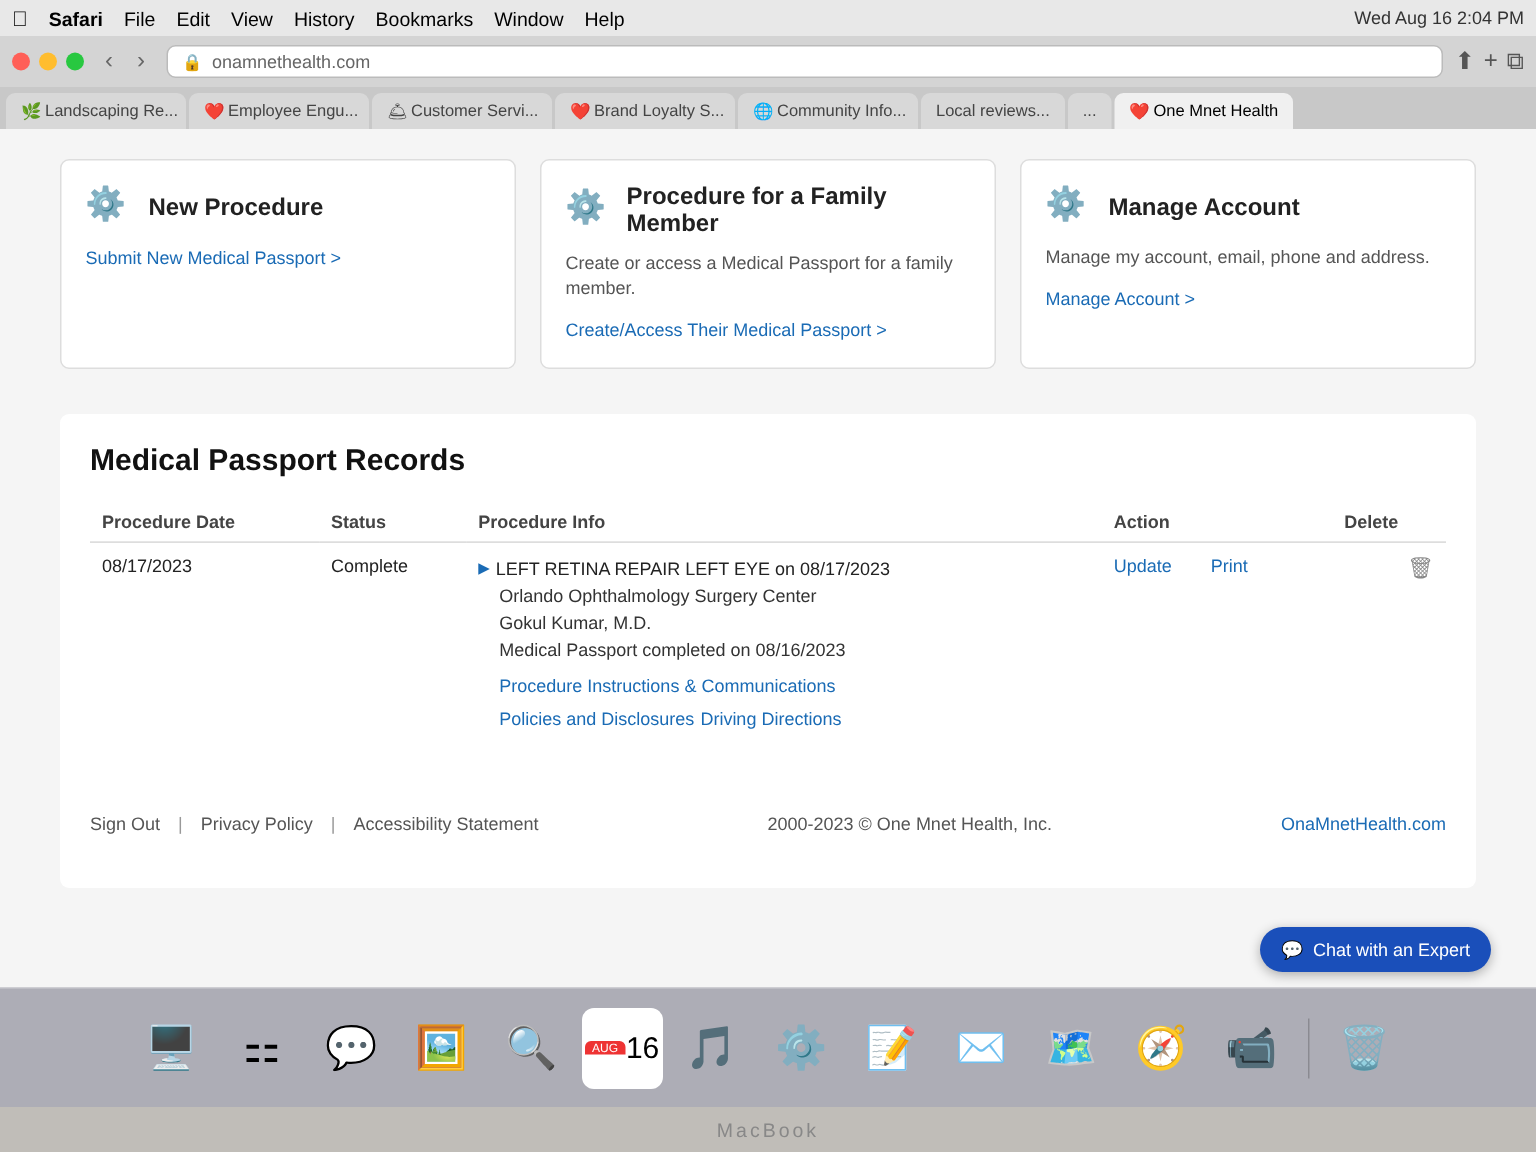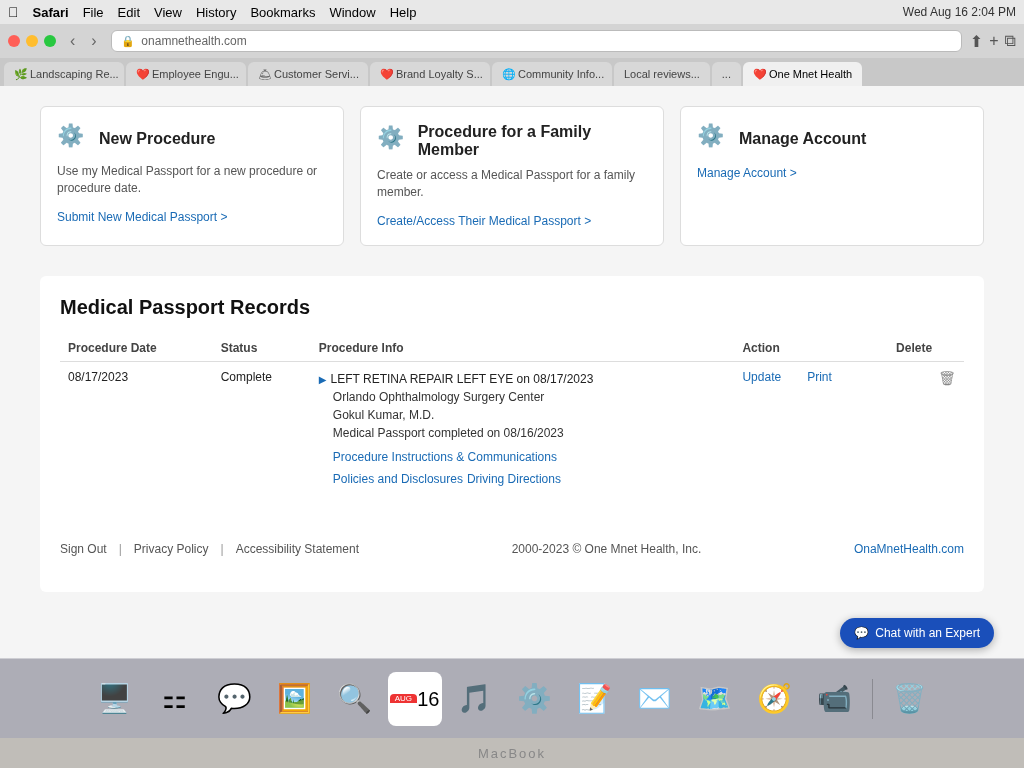--- a/index.html
+++ b/index.html
@@ -379,38 +379,38 @@
 <div class="browser-content">
   <div class="webpage">
 
     <div class="cards-row">
 
       <div class="card">
         <div class="card-header">
           <div class="card-icon">⚙️</div>
           <div class="card-title">New Procedure</div>
         </div>
-        <div class="card-desc">Use my Medical Passport for a new procedure or procedure date.</div>
         <a class="card-link">Submit New Medical Passport &gt;</a>
       </div>
 
       <div class="card">
         <div class="card-header">
           <div class="card-icon">⚙️</div>
           <div class="card-title">Procedure for a Family Member</div>
         </div>
         <div class="card-desc">Create or access a Medical Passport for a family member.</div>
         <a class="card-link">Create/Access Their Medical Passport &gt;</a>
       </div>
 
       <div class="card">
         <div class="card-header">
           <div class="card-icon">⚙️</div>
           <div class="card-title">Manage Account</div>
         </div>
+        <div class="card-desc">Manage my account, email, phone and address.</div>
         <a class="card-link">Manage Account &gt;</a>
       </div>
 
     </div>
 
     <div class="records-section">
       <div class="section-title">Medical Passport Records</div>
 
       <table class="records-table">
         <thead>

